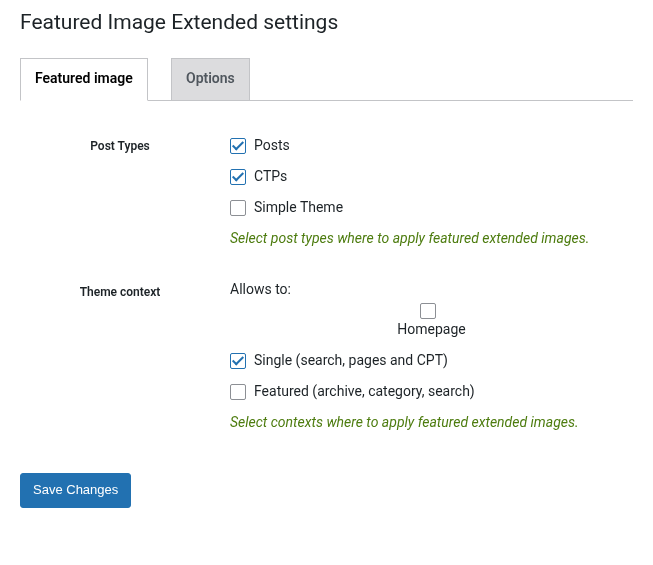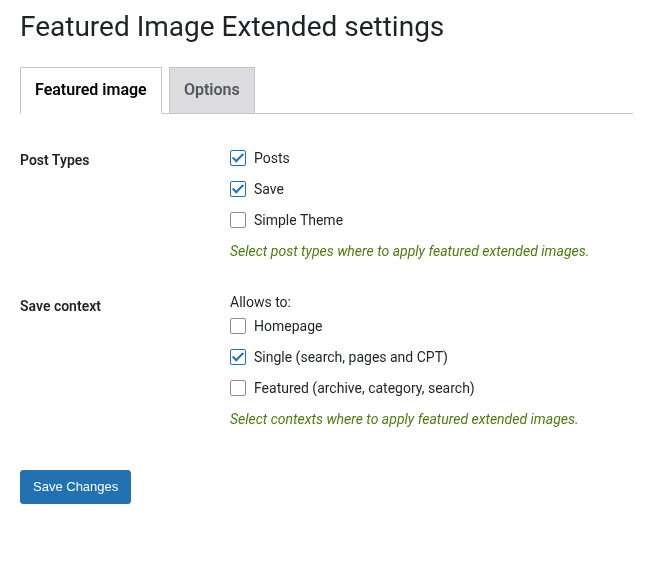--- a/index.html
+++ b/index.html
@@ -10,60 +10,60 @@
     font-size: 13px;
     color: #1d2327;
     width: 653px;
     height: 565px;
     box-sizing: border-box;
   }
   .wrap {
     padding: 0 20px 20px 20px;
   }
   h1 {
-    font-size: 28px;
+    font-size: 21px;
     font-weight: 400;
     color: #1d2327;
     margin: 0 0 18px 0;
     padding: 9px 0 4px 0;
     line-height: 1.3;
   }
   .nav-tab-wrapper {
     border-bottom: 1px solid #c3c4c7;
     margin: 0 0 20px 0;
     padding: 0;
     line-height: 0;
   }
   .nav-tab {
     display: inline-block;
     padding: 8px 14px 9px 14px;
-    margin: 0 4px -1px 0;
+    margin: 0 20px -1px 0;
     border: 1px solid #c3c4c7;
     background: #dcdcde;
     color: #50575e;
-    font-size: 16px;
+    font-size: 14px;
     font-weight: 600;
     line-height: 1.7;
     cursor: pointer;
     text-decoration: none;
   }
   .nav-tab-active {
     background: #fff;
     border-bottom: 1px solid #fff;
     color: #000;
   }
   .form-table {
     width: 100%;
     border-collapse: collapse;
   }
   .form-table th {
-    text-align: left;
+    text-align: center;
     vertical-align: top;
     font-weight: 600;
-    font-size: 14px;
+    font-size: 12px;
     color: #1d2327;
     width: 200px;
     padding: 18px 10px 18px 0;
   }
   .form-table td {
     vertical-align: top;
     padding: 14px 0 18px 0;
     font-size: 14px;
     color: #1d2327;
   }
@@ -144,35 +144,35 @@
 
       <tr>
         <th>Post Types</th>
         <td>
           <div class="checkbox-row">
             <input type="checkbox" class="cb" checked="" style="">
             <span>Posts</span>
           </div>
           <div class="checkbox-row">
             <input type="checkbox" class="cb" checked="" style="">
-            <span>Save</span>
+            <span>CTPs</span>
           </div>
           <div class="checkbox-row">
             <input type="checkbox" class="cb" style="">
             <span>Simple Theme</span>
           </div>
           <p class="description">Select post types where to apply featured extended images.</p>
         </td>
       </tr>
 
       <tr>
-        <th>Save context</th>
+        <th>Theme context</th>
         <td>
           <div class="apply-label">Allows to:</div>
-          <div class="checkbox-row" style="margin-top:4px;">
+          <div class="checkbox-row" style="margin-top:4px;flex-direction:column;">
             <input type="checkbox" class="cb" style="">
             <span>Homepage</span>
           </div>
           <div class="checkbox-row">
             <input type="checkbox" class="cb" checked="" style="">
             <span>Single (search, pages and CPT)</span>
           </div>
           <div class="checkbox-row">
             <input type="checkbox" class="cb" style="">
             <span>Featured (archive, category, search)</span>

